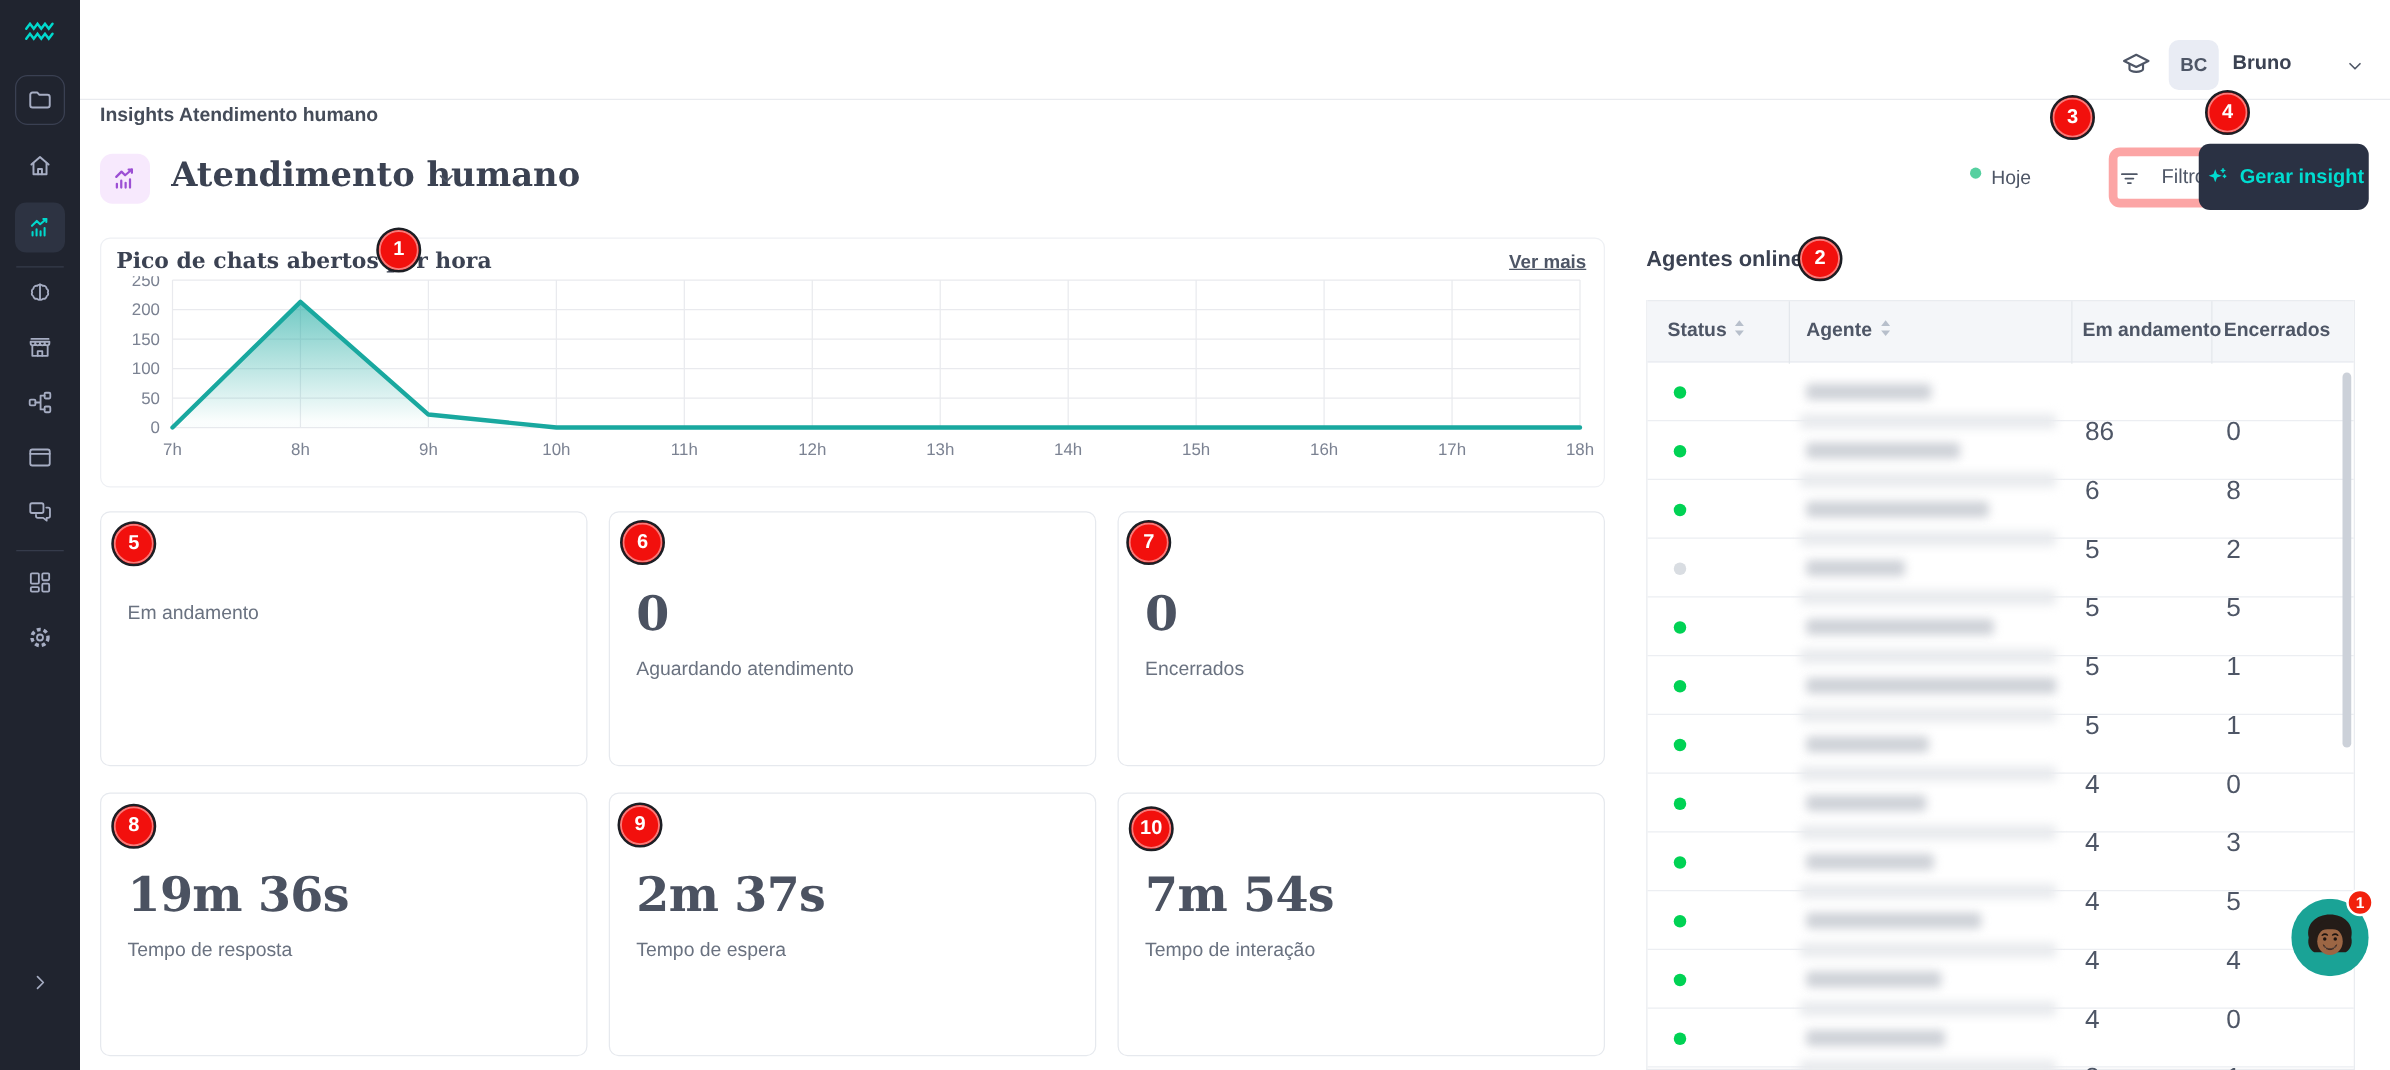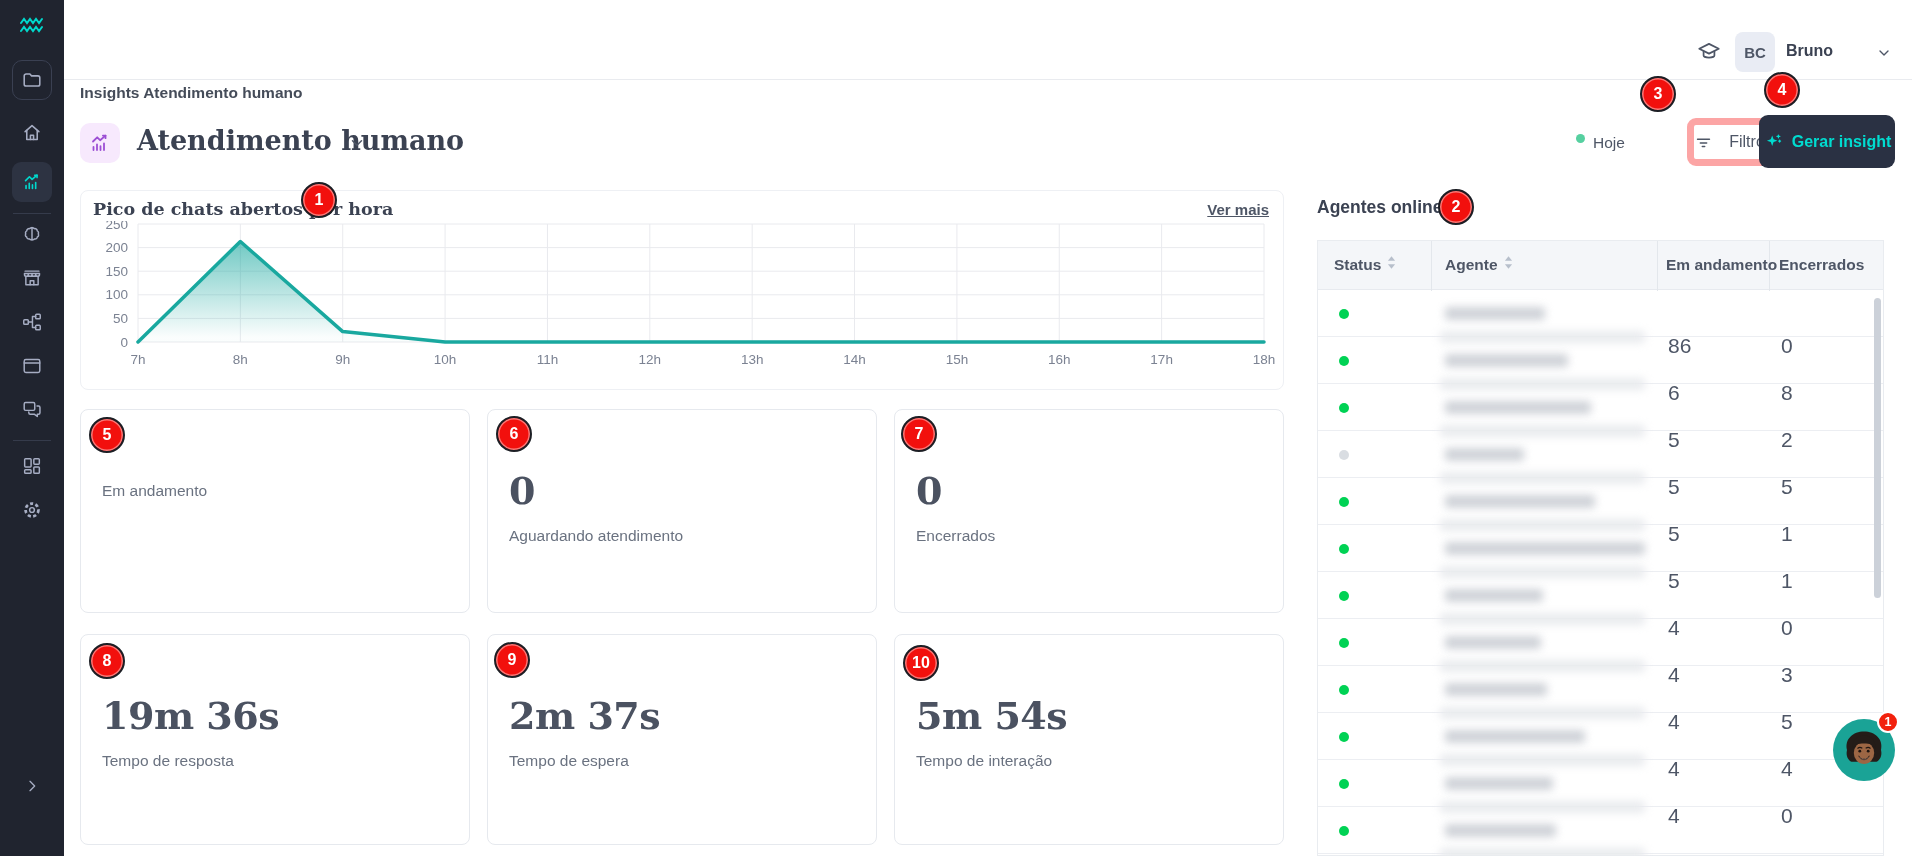--- a/index.html
+++ b/index.html
@@ -322,21 +322,21 @@
     </div>
     <div class="metric-card">
       <div class="metric-value">19m 36s</div>
       <div class="metric-label">Tempo de resposta</div>
     </div>
     <div class="metric-card">
       <div class="metric-value">2m 37s</div>
       <div class="metric-label">Tempo de espera</div>
     </div>
     <div class="metric-card">
-      <div class="metric-value">5m 54s</div>
+      <div class="metric-value">7m 54s</div>
       <div class="metric-label">Tempo de interação</div>
     </div>
   </section>
 
 <div class="agents-title">Agentes online</div>
 
 <section class="agents-table">
   <div class="t-header">
     <span class="hsep hs1"></span>
     <span class="hsep hs2"></span>

